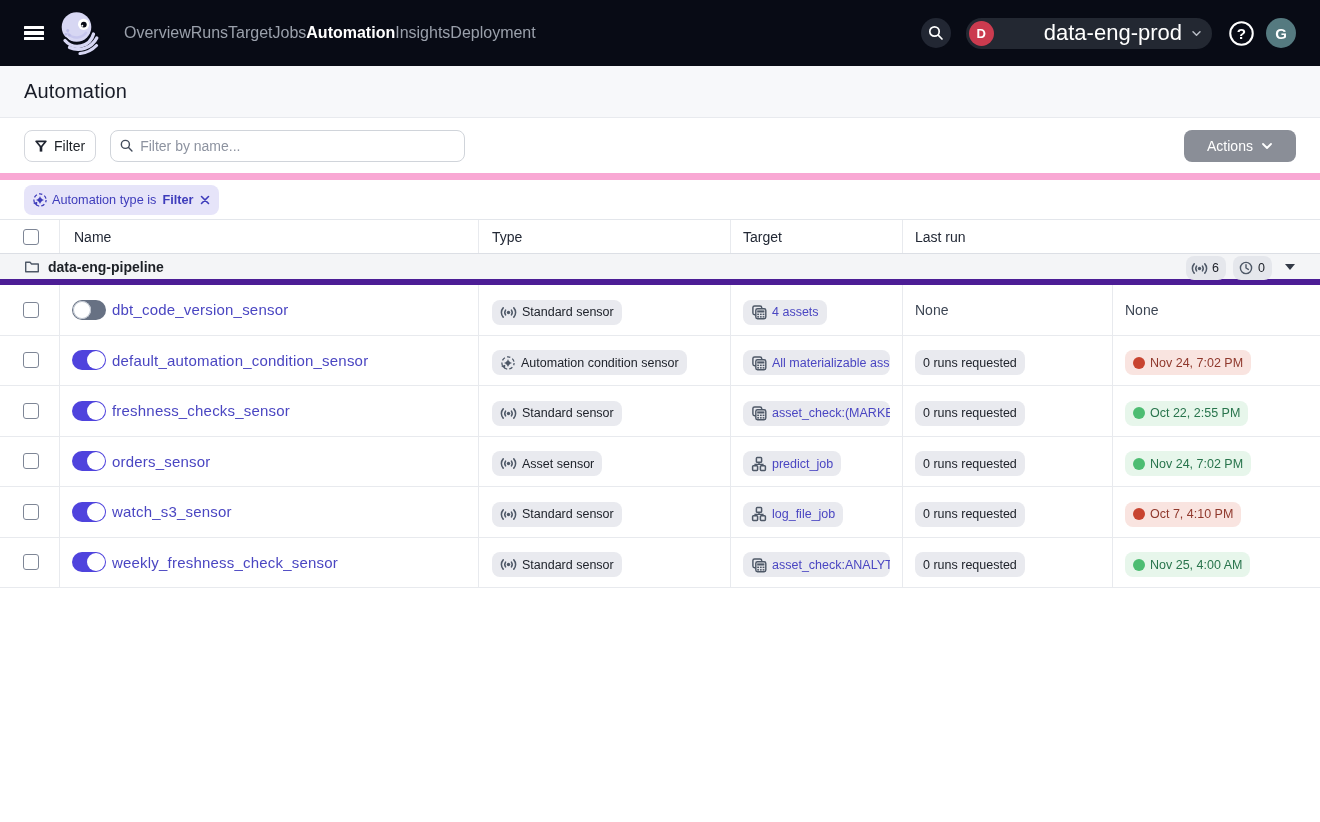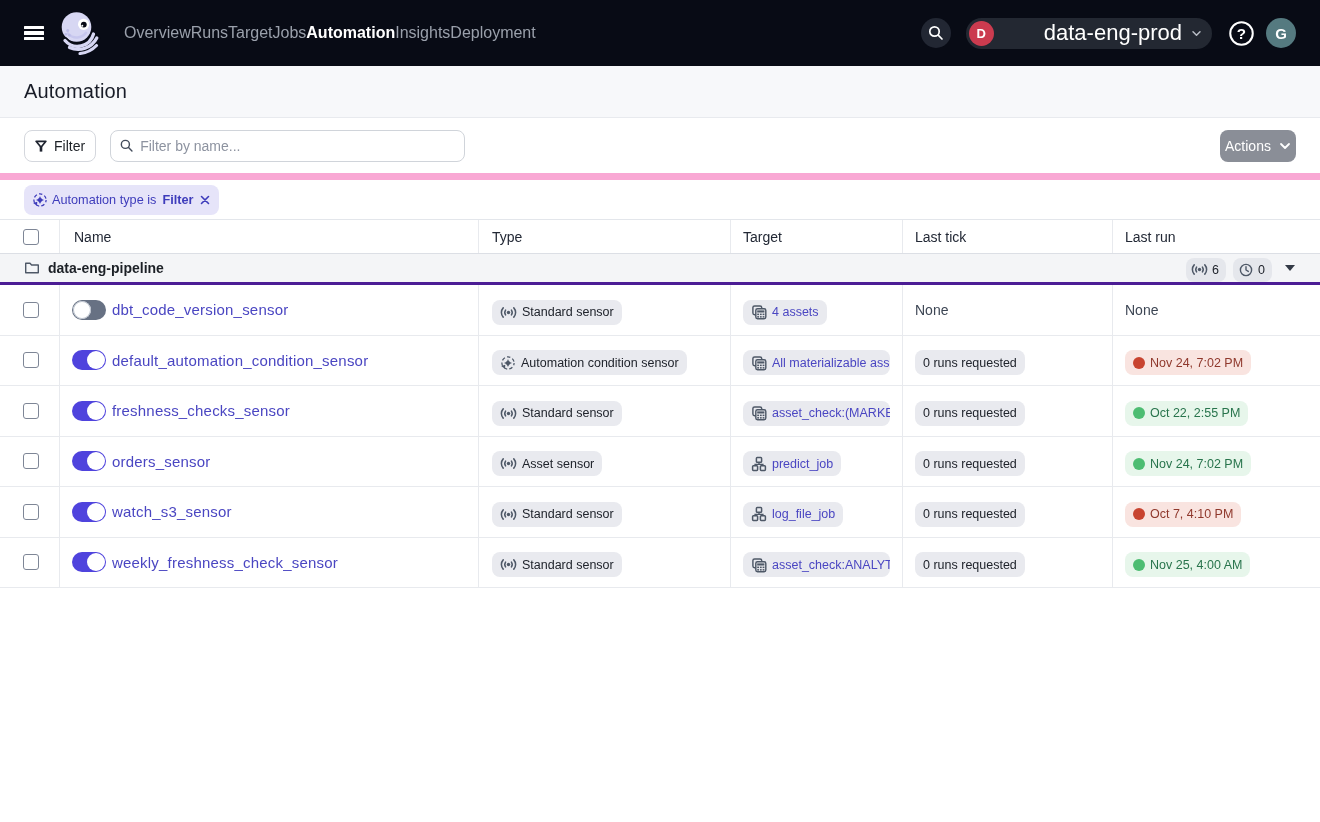--- a/index.html
+++ b/index.html
@@ -22,42 +22,42 @@
 
 
 .pagehead { height:52px; background:#f7f8fa; border-bottom:1px solid #e8eaee; display:flex; align-items:center; padding:0 24px; }
 .pagehead h1 { font-size:20px; font-weight:400; color:#181c27; letter-spacing:0.2px; }
 
 
 .toolbar { height:62px; background:#fff; border-bottom:7px solid #f9a8d4; display:flex; align-items:center; padding:0 24px; }
 .btn-filter { height:32px; border:1px solid #d4d7dd; border-radius:8px; background:#fff; display:flex; align-items:center; gap:7px; padding:0 10px; font-size:14px; color:#1c2026; font-weight:500; }
 .searchbox { height:32px; width:355px; margin-left:14px; border:1px solid #d0d4da; border-radius:8px; display:flex; align-items:center; padding:0 8px; gap:6px; }
 .searchbox span { color:#8d93a0; font-size:14px; }
-.btn-actions { margin-left:auto; height:32px; width:76px; border-radius:8px; background:#8a8e97; color:#fff; font-size:14px; font-weight:500; display:flex; align-items:center; justify-content:center; gap:8px; }
+.btn-actions { margin-left:auto; height:32px; width:112px; border-radius:8px; background:#8a8e97; color:#fff; font-size:14px; font-weight:500; display:flex; align-items:center; justify-content:center; gap:8px; }
 
 
 .chiprow { height:39px; display:flex; align-items:center; padding:0 24px; background:#fff; }
 .fchip { height:24px; background:#e6e4f9; border-radius:8px; display:flex; align-items:center; padding:15px 8px; gap:4px; font-size:12.7px; color:#3e3cbb; }
 .fchip b { font-weight:700; margin-left:2px; }
 
 
 .tbl { border-top:1px solid #e3e6eb; }
 .trow { display:flex; }
 .trow > div { border-right:1px solid #e8eaee; display:flex; align-items:center; }
 .trow > div:last-child { border-right:none; }
 .c1 { width:60px; justify-content:center; padding-left:2px; }
 .c2 { width:419px; padding-left:12px; }
 .c3 { width:252px; padding-left:13px; }
 .c4 { width:172px; padding-left:12px; }
 .c5 { width:210px; padding-left:12px; }
 .c6 { width:207px; padding-left:12px; }
 .thead { height:34px; border-bottom:1px solid #dcdfe5; }
 .thead > div { font-size:14px; color:#222835; }
 .thead .c2 { padding-left:14px; }
-.grouprow { height:31px; background:#f4f5f7; border-bottom:3px solid #4c1d95; display:flex; align-items:center; padding:0 24px; }
+.grouprow { height:31px; background:#f4f5f7; border-bottom:6px solid #4c1d95; display:flex; align-items:center; padding:0 24px; }
 .grouprow .gname { font-size:14px; font-weight:700; color:#1c2026; margin-left:8px; }
 .gright { margin-left:auto; display:flex; align-items:center; gap:7px; }
 .gbadge { position:relative; top:1.5px; height:24px; background:#e5e7ec; border-radius:8px; display:flex; align-items:center; padding:0 7px 0 5px; gap:4px; font-size:12.5px; color:#20242c; }
 .caret { width:0; height:0; border-left:5.5px solid transparent; border-right:5.5px solid transparent; border-top:6.5px solid #333a46; margin-left:6px; margin-right:1px; }
 .drow { height:50.5px; border-bottom:1px solid #e8eaee; }
 .drow > div { height:100%; }
 
 .checkbox { width:16px; height:16px; border:1.5px solid #7e8696; border-radius:3px; background:#fff; }
 .toggle { width:34px; height:20px; border-radius:10px; position:relative; flex:0 0 auto; }
 .toggle.on { background:#4f43dd; }
@@ -182,21 +182,20 @@
 </div>
 
 <div class="tbl">
   <div class="trow thead">
     <div class="c1">
         <div class="checkbox"></div>
       </div>
     <div class="c2" style="padding-left:14px;">Name</div>
     <div class="c3">Type</div>
     <div class="c4">Target</div>
-    <div class="c5">Last tick</div>
     <div class="c6">Last run</div>
   </div>
 
   <div class="grouprow">
     <svg width="16" height="16" viewBox="0 0 16 16">
         <path d="M1.7 3.2 H6 L7.6 5 H14.3 V12.8 H1.7 Z" stroke="#4e5867" stroke-width="1.4" fill="none" stroke-linejoin="round"></path>
       </svg>
     <span class="gname">data-eng-pipeline</span>
     <div class="gright">
       <div class="gbadge"><svg width="17" height="15" viewBox="0 0 18 15">

